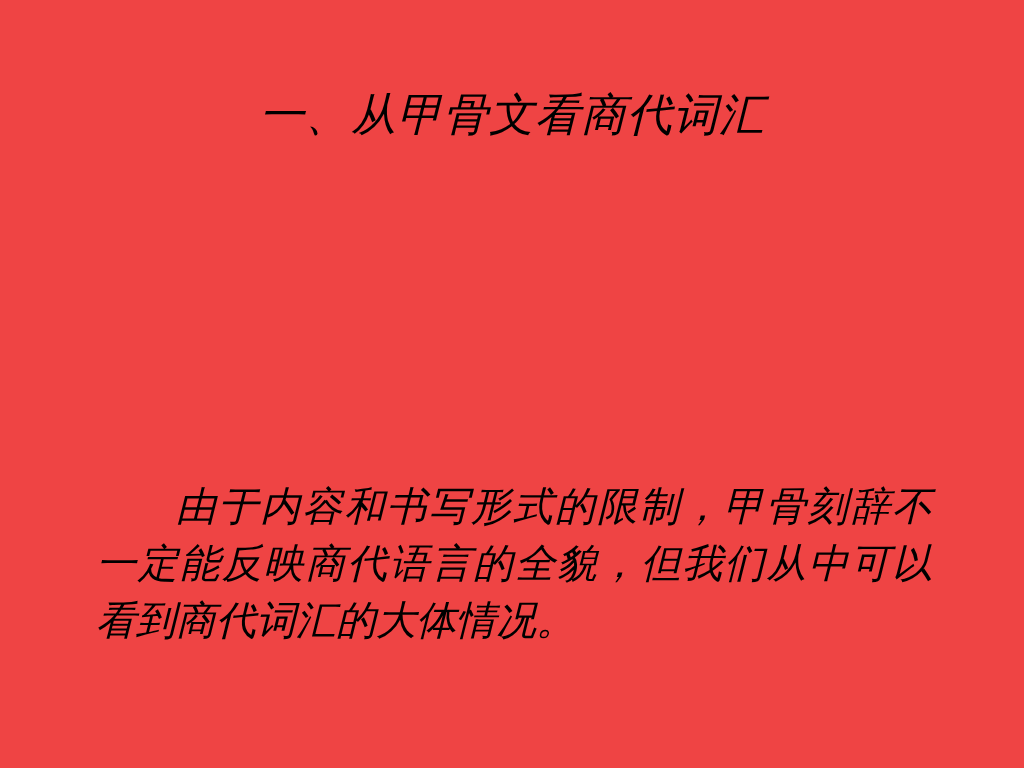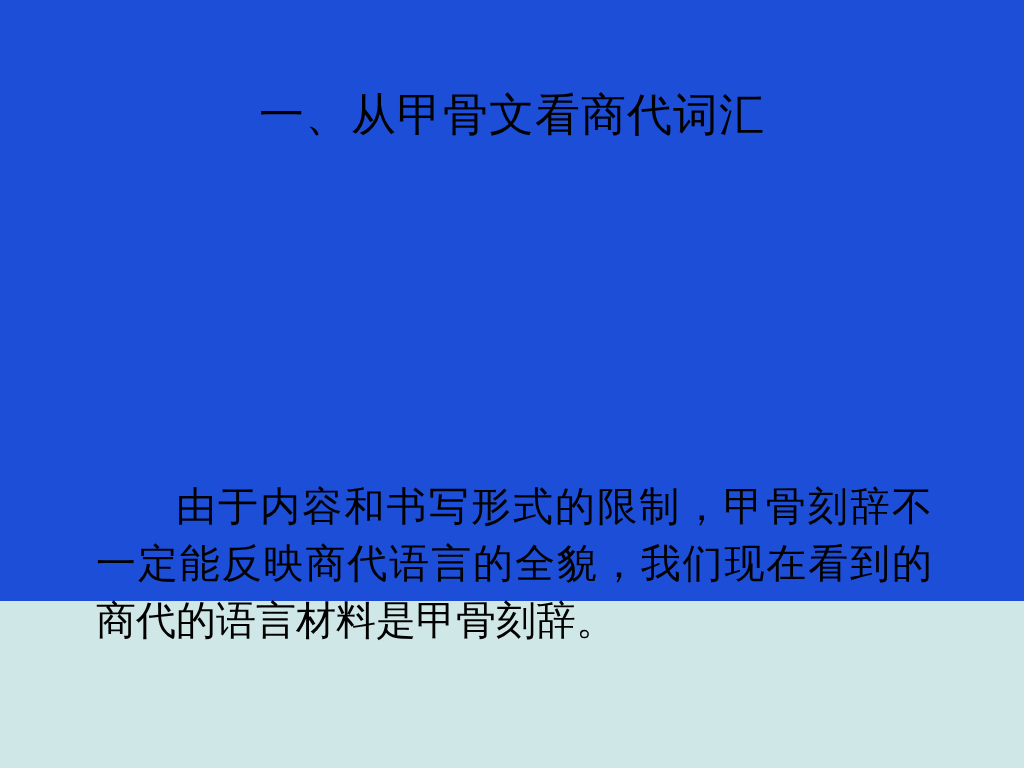--- a/index.html
+++ b/index.html
@@ -9,23 +9,24 @@
   body {
     width: 1024px;
     height: 768px;
     background: #cfe7e6;
     font-family: "DejaVu Serif", "Liberation Serif", serif;
     overflow: hidden;
   }
   .slide {
     position: relative;
     width: 1024px;
-    height: 601px;
+    height: 768px;
     box-sizing: border-box;
-    background: #1d4ed8;
+    background: #ef4444;
+    font-style: italic;
   }
   .slide-title {
     position: absolute;
     top: 88px;
     left: 0;
     width: 1024px;
     text-align: center;
     font-size: 45px;
     line-height: 1.2;
     color: #000000;
@@ -50,15 +51,15 @@
   }
 </style>
 </head>
 <body>
 
 <div class="slide">
 
   <div class="slide-title">一、从甲骨文看商代词汇</div>
 
 
-  <div class="body-block para-2 indent">由于内容和书写形式的限制，甲骨刻辞不一定能反映商代语言的全貌，我们现在看到的商代的语言材料是甲骨刻辞。</div>
+  <div class="body-block para-2 indent">由于内容和书写形式的限制，甲骨刻辞不一定能反映商代语言的全貌，但我们从中可以看到商代词汇的大体情况。</div>
 
 </div>
 
 </body></html>

